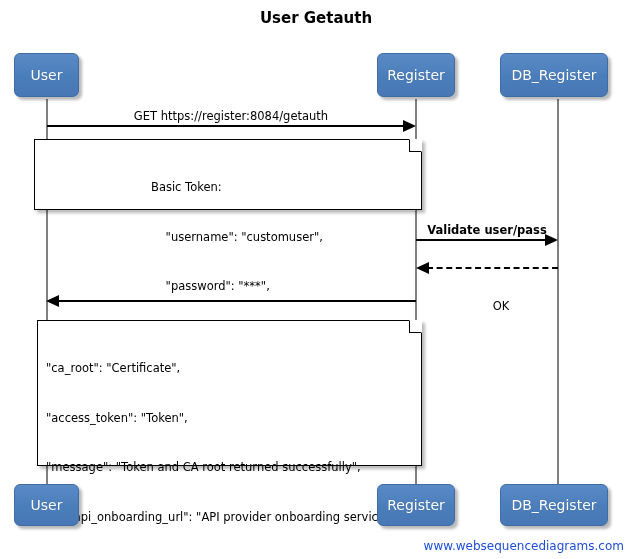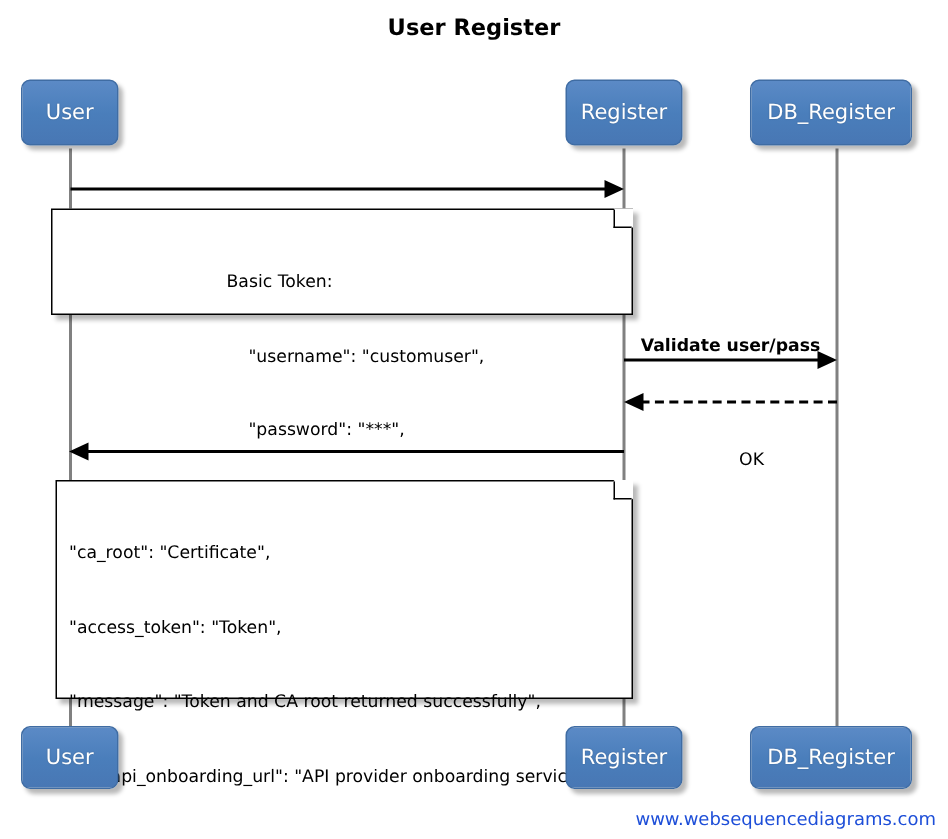--- a/index.html
+++ b/index.html
@@ -151,36 +151,37 @@
     color: #1d4ed8;
     white-space: nowrap;
     margin-top: 12px;
   }
 </style>
 </head>
 <body>
 
 <div id="canvas">
 
-  <div class="diagram-title">User Register</div>
+  <div class="diagram-title">User Getauth</div>
 
   <div class="lifeline" style="left:46px; top:99px; height:385px;"></div>
   <div class="lifeline" style="left:415px; top:99px; height:385px;"></div>
   <div class="lifeline" style="left:557px; top:99px; height:385px;"></div>
 
   <div class="participant" style="left:14px; top:53px; width:65px; height:44px;">
     <span>User</span>
   </div>
   <div class="participant" style="left:377px; top:53px; width:78px; height:44px;">
     <span>Register</span>
   </div>
   <div class="participant" style="left:500px; top:53px; width:108px; height:44px;">
     <span>DB_Register</span>
   </div>
 
+  <div class="msg-label" style="left:46px; top:109px; width:370px;">GET https://register:8084/getauth</div>
   <div class="msg-line" style="left:47px; top:125px; width:358px;"></div>
   <div class="arrow-head right" style="left:403px; top:120px;"></div>
 
   <div class="note note-centered" style="left:34px; top:139px; width:388px; height:71px;">
     <div class="note-fold-tri"></div>
     <div class="note-fold"></div>
     <div class="note-body" style="width:388px;">
       <span class="note-line">Basic Token:</span>
       <span class="note-line">    "username": "customuser",</span>
       <span class="note-line">    "password": "***",</span>

